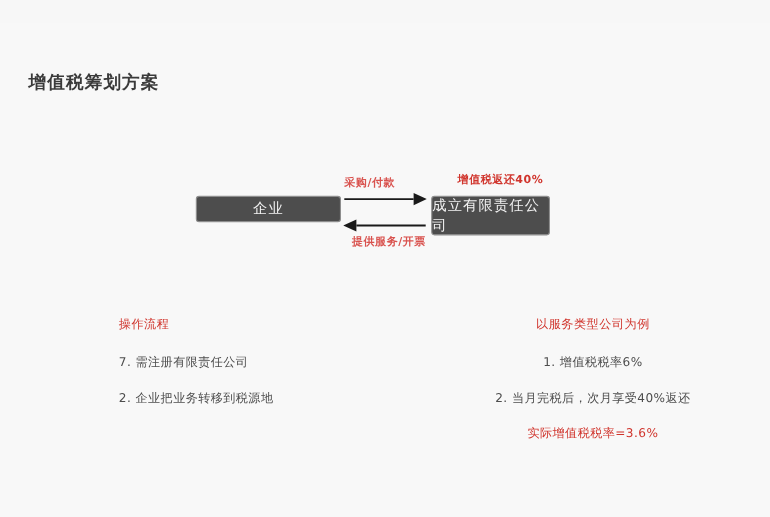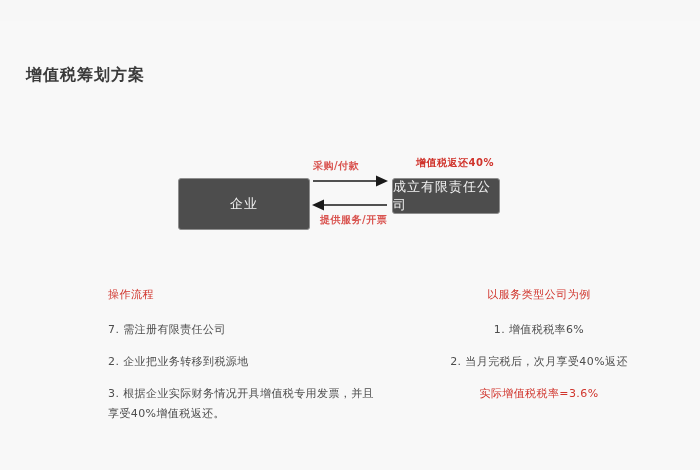--- a/index.html
+++ b/index.html
@@ -58,21 +58,21 @@
     display: flex;
     align-items: center;
     justify-content: center;
     box-sizing: border-box;
   }
 
   .node-enterprise {
     left: 178px;
     top: 37px;
     width: 132px;
-    height: 52px;
+    height: 24px;
   }
 
   .node-company {
     left: 392px;
     top: 37px;
     width: 108px;
     height: 36px;
   }
 
   .arrow-wrap {
@@ -190,24 +190,20 @@
 
     <div class="flow-label label-bottom">提供服务/开票</div>
 
     <div class="flow-label label-refund">增值税返还40%</div>
   </div>
 
   <div class="col col-left">
     <div class="col-heading">操作流程</div>
     <div class="col-item">7. 需注册有限责任公司</div>
     <div class="col-item">2. 企业把业务转移到税源地</div>
-    <div class="col-item">
-      <span class="indent-line">3. 根据企业实际财务情况开具增值税专用发票，并且</span>
-      <span class="indent-line">享受40%增值税返还。</span>
-    </div>
   </div>
 
   <div class="col col-right">
     <div class="col-heading">以服务类型公司为例</div>
     <div class="col-item">1. 增值税税率6%</div>
     <div class="col-item">2. 当月完税后，次月享受40%返还</div>
     <div class="col-item highlight">实际增值税税率=3.6%</div>
   </div>
 
 </div>

